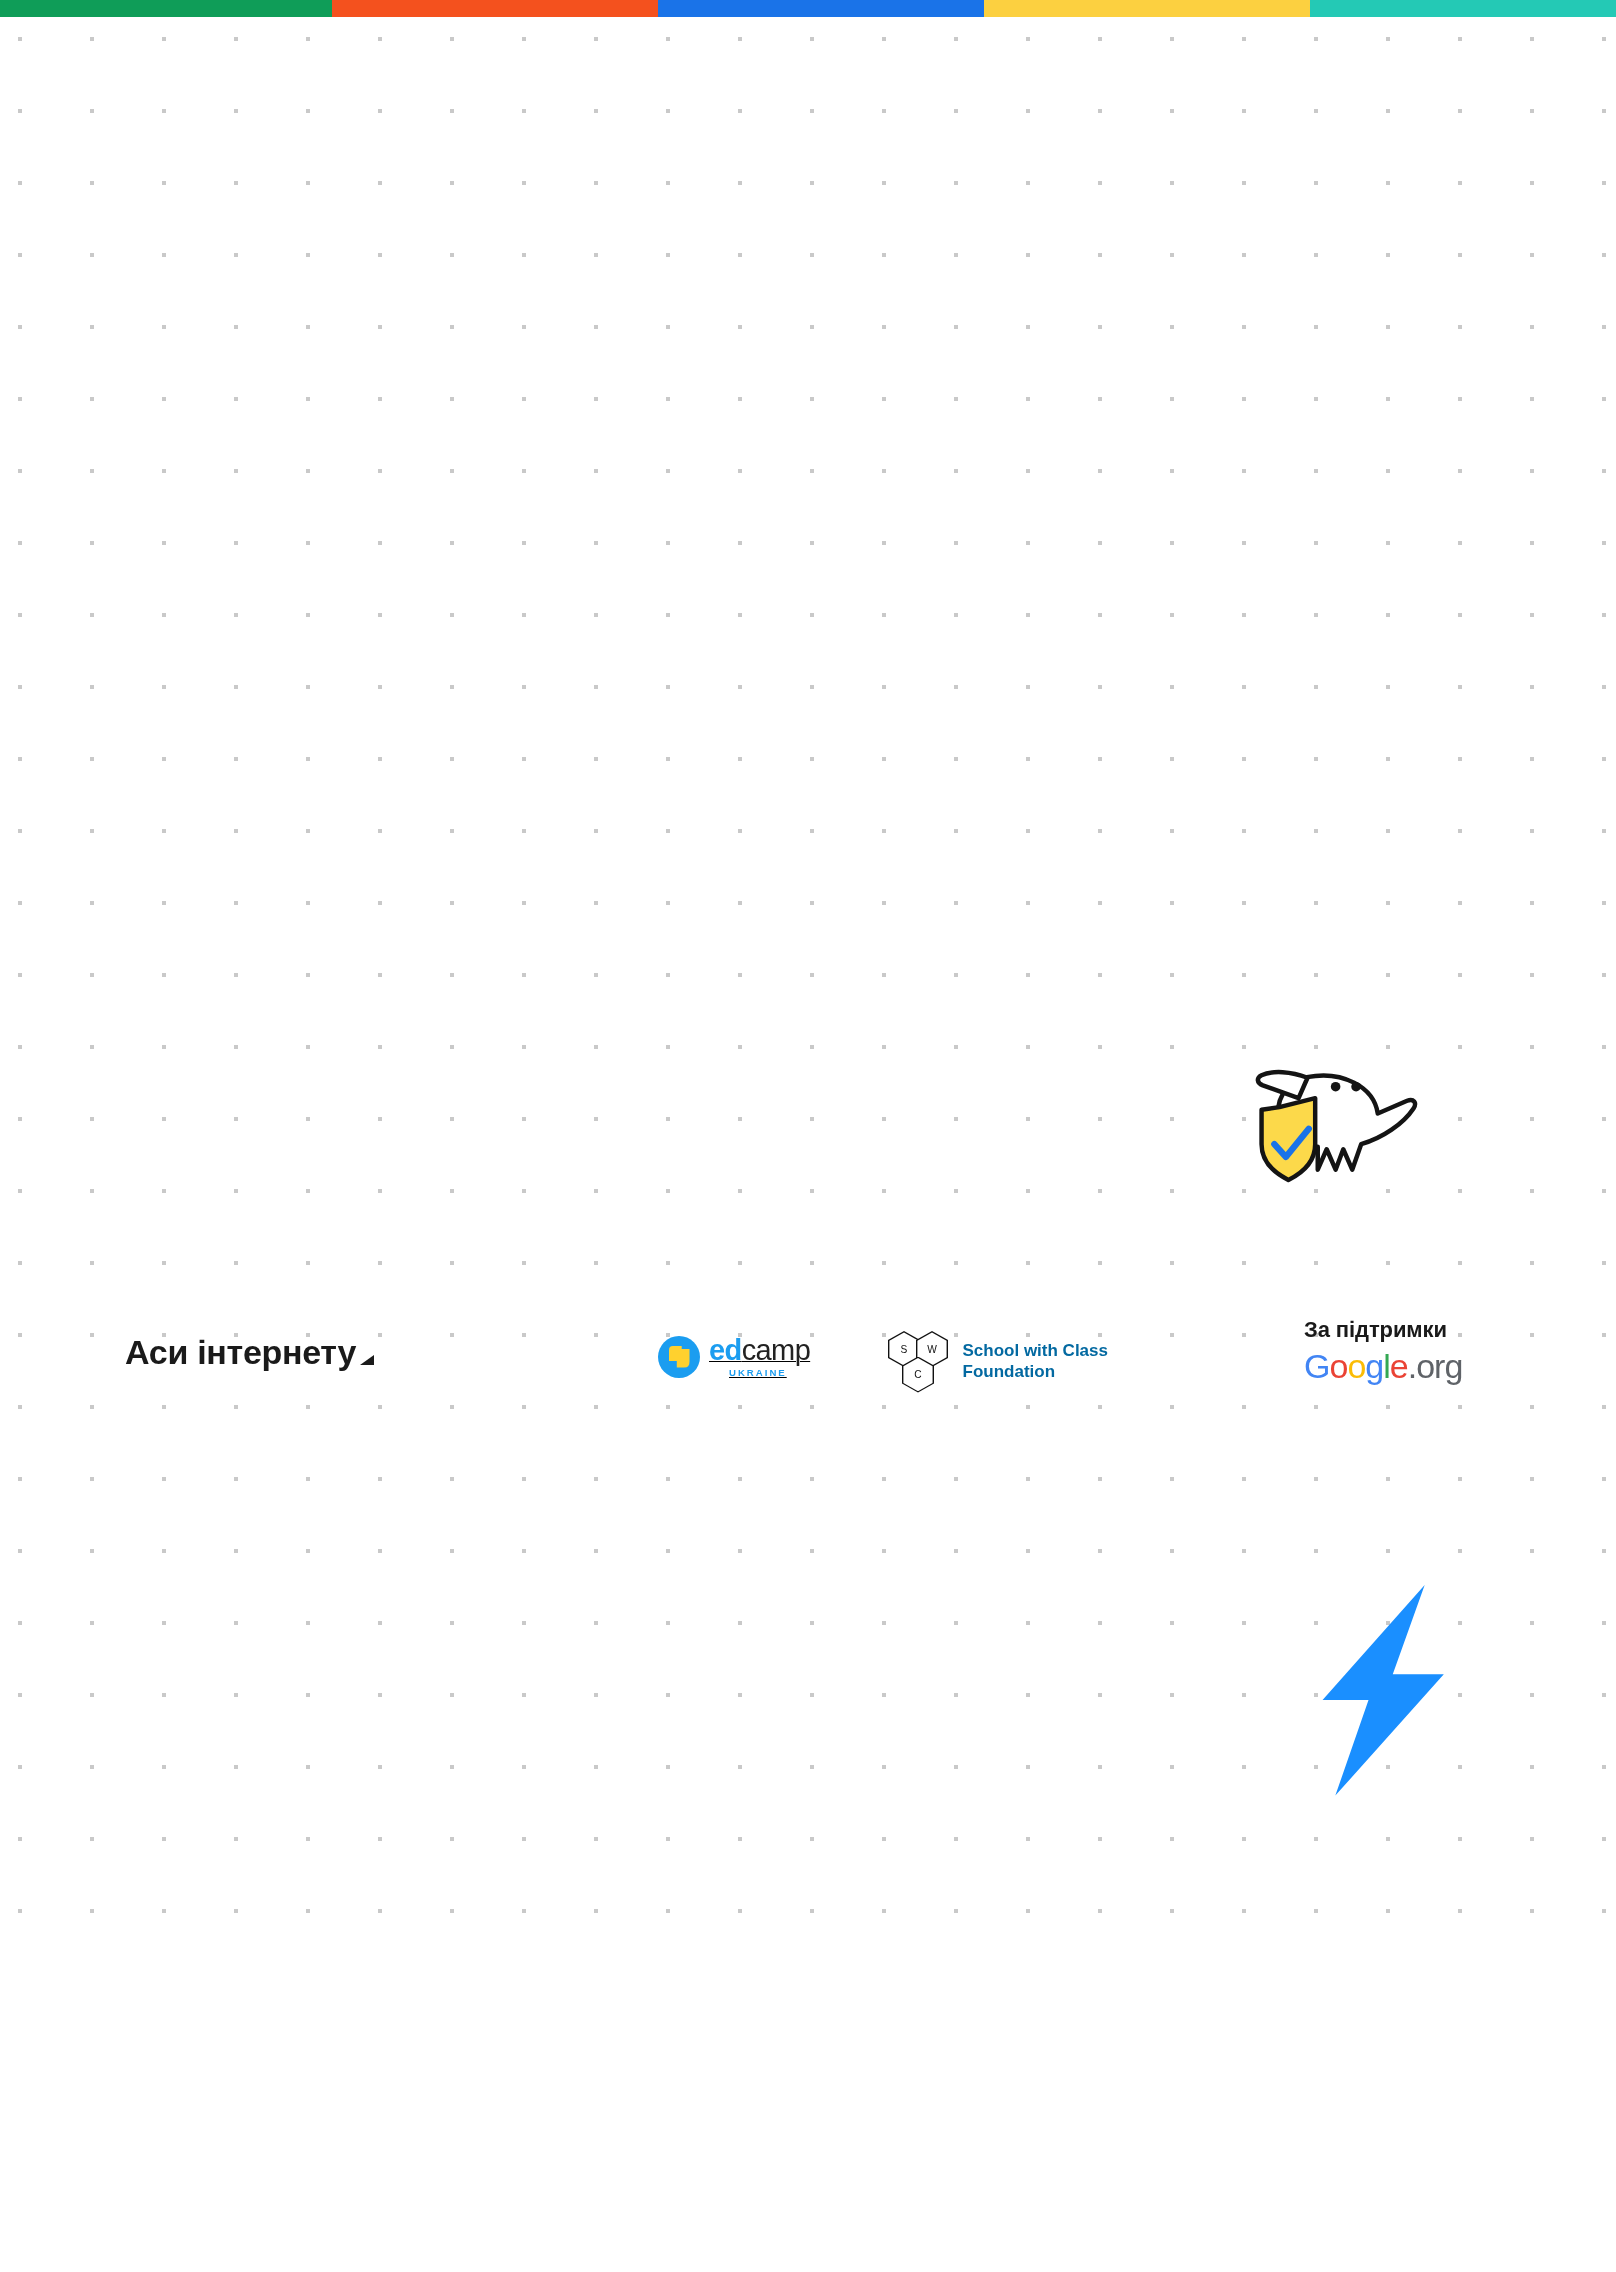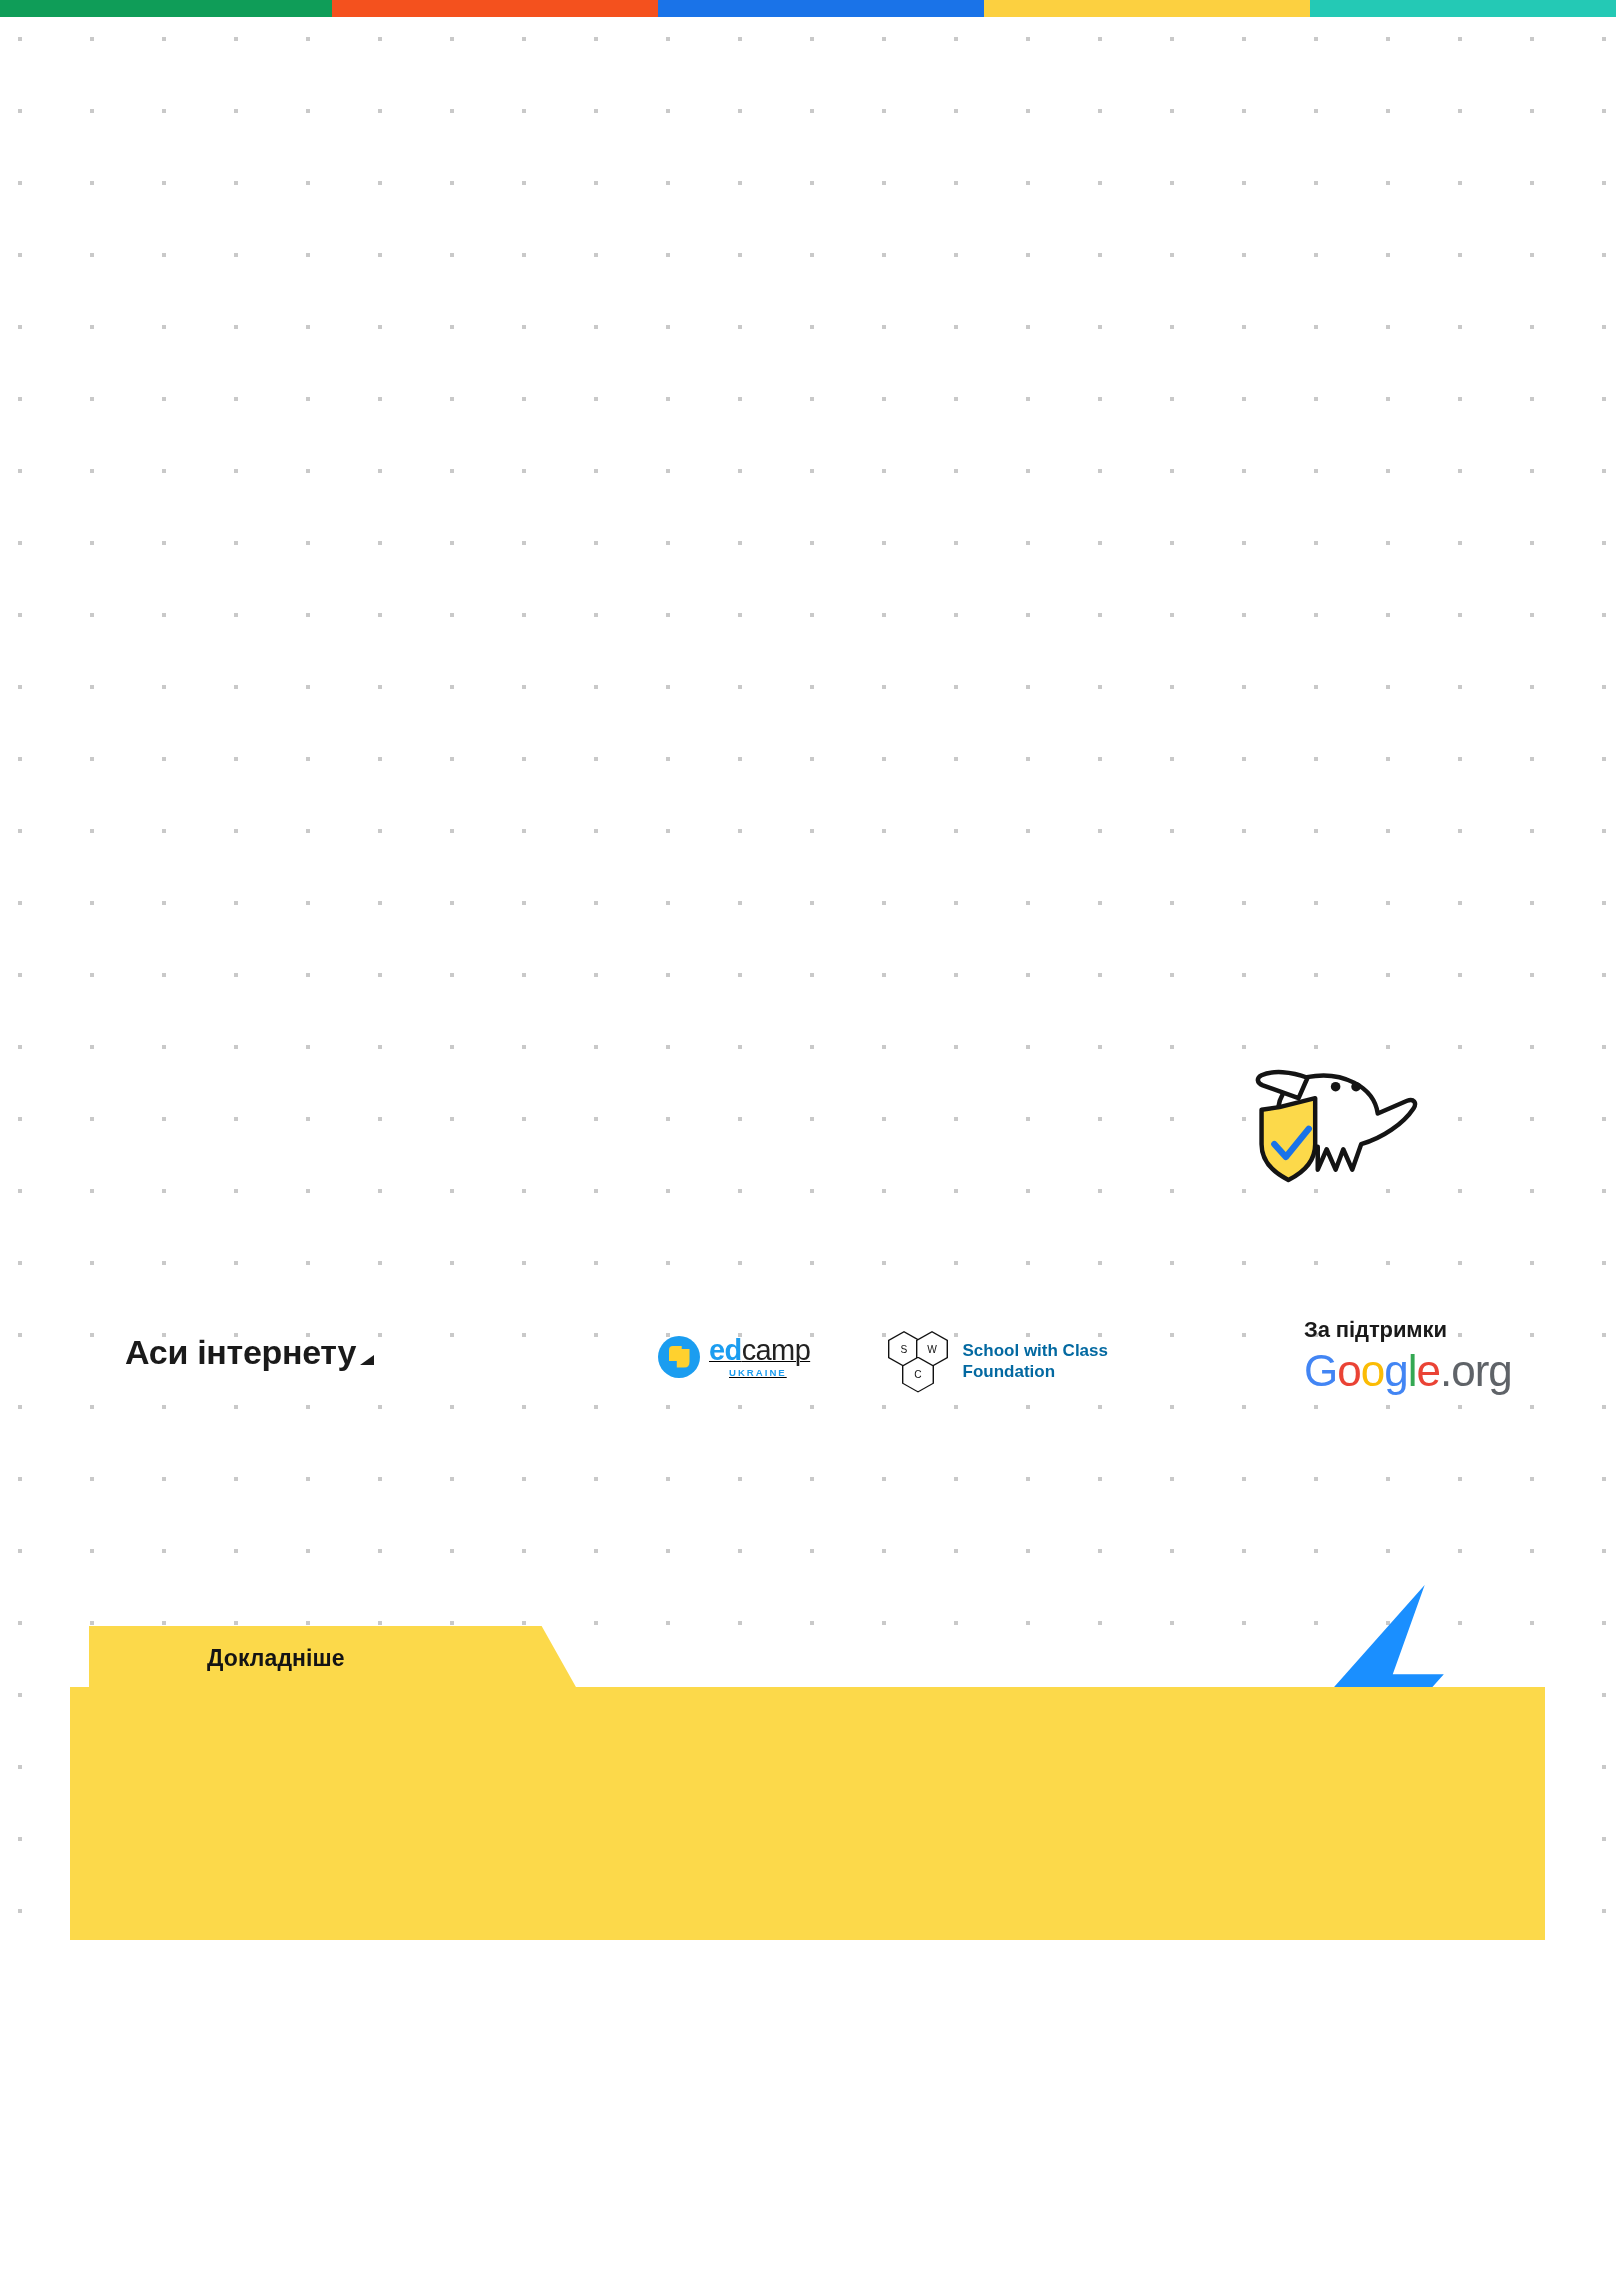--- a/index.html
+++ b/index.html
@@ -203,21 +203,21 @@
   }
   .support .label {
     font-size: 22px;
     color: #1a1a1a;
     font-weight: 700;
     letter-spacing: -0.1px;
     margin-bottom: 6.4px;
     white-space: nowrap;
   }
   .google-word {
-    font-size: 44px;
+    font-size: 34px;
     font-weight: 400;
     letter-spacing: -1px;
     line-height: 1;
     white-space: nowrap;
     font-family: "Liberation Sans", sans-serif;
   }
   .google-word .org {
     color: #5f6368;
   }
 
@@ -346,20 +346,15 @@
       </div>
     </div>
   </div>
 
   <div class="bolt">
     <svg viewBox="0 0 260 340" width="166" height="217" xmlns="http://www.w3.org/2000/svg">
       <path d="M200 0 L40 180 L112 180 L60 330 L230 140 L150 140 Z" fill="#1a8fff"></path>
     </svg>
   </div>
 
-  <div class="folder">
-    <div class="tab-shape"></div>
-    <div class="body-shape"></div>
-    <div class="tab-label">Докладніше</div>
-  </div>
 
 </div>
 
 
 </body></html>

